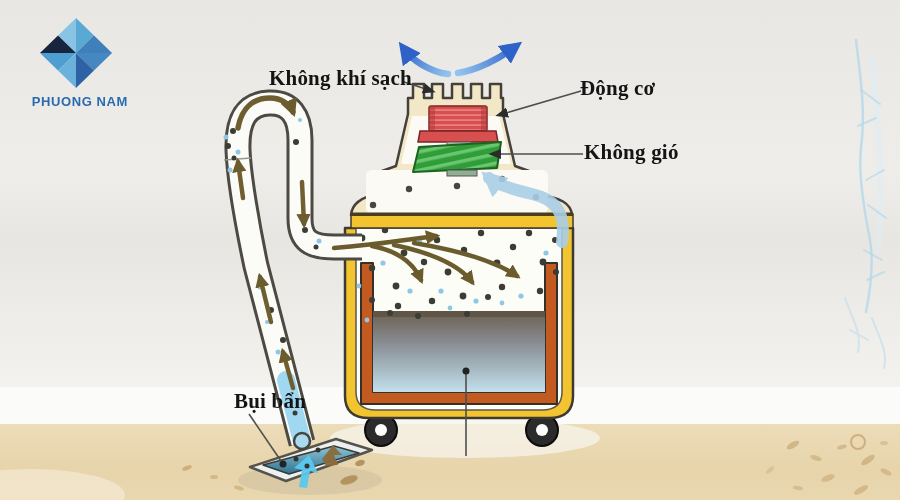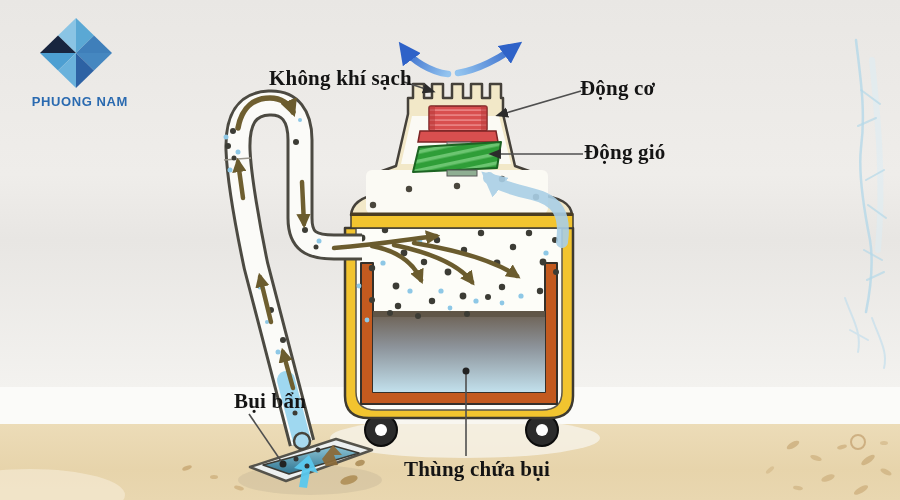--- a/index.html
+++ b/index.html
@@ -284,16 +284,15 @@
       <polygon points="76,38 58,55.5 40,38" fill="#4587c0"></polygon>
       <polygon points="58,55.5 40,73 40,38" fill="#2d62a4"></polygon>
       <polygon points="4,38 22,55.5 40,38" fill="#4d9fd2"></polygon>
       <polygon points="22,55.5 40,73 40,38" fill="#6ab2dc"></polygon>
     </svg>
     <div class="logo-text">PHUONG NAM</div>
   </div>
 
   <div class="lbl" style="left:269px;top:66px;">Không khí sạch</div>
   <div class="lbl" style="left:580px;top:76px;">Động cơ</div>
-  <div class="lbl" style="left:584px;top:140px;">Động gió</div>
+  <div class="lbl" style="left:584px;top:140px;">Không gió</div>
   <div class="lbl" style="left:186px;top:389px;margin-left:48px;">Bụi bẩn</div>
-  <div class="lbl" style="left:404px;top:457px;">Thùng chứa bụi</div>
 </div>
 
 </body></html>

